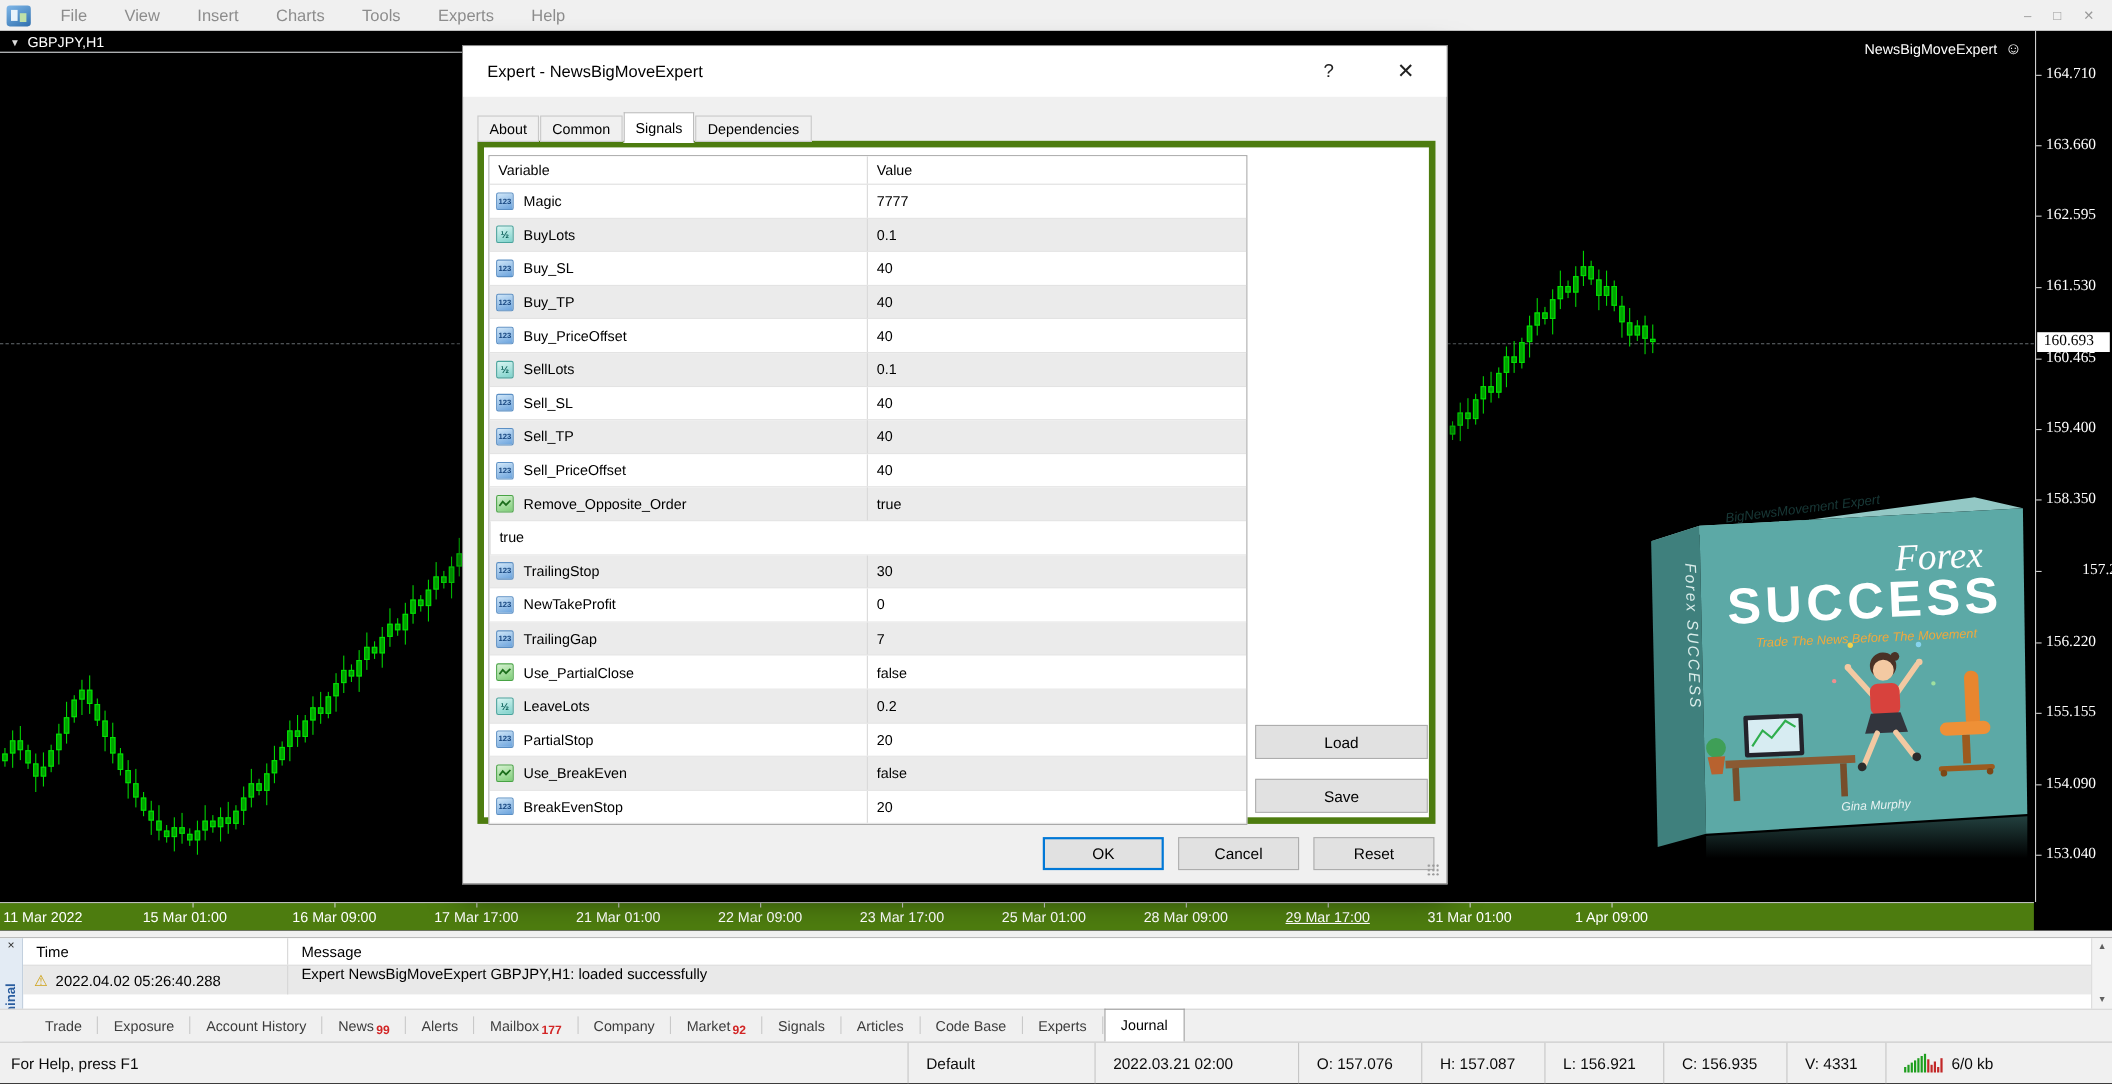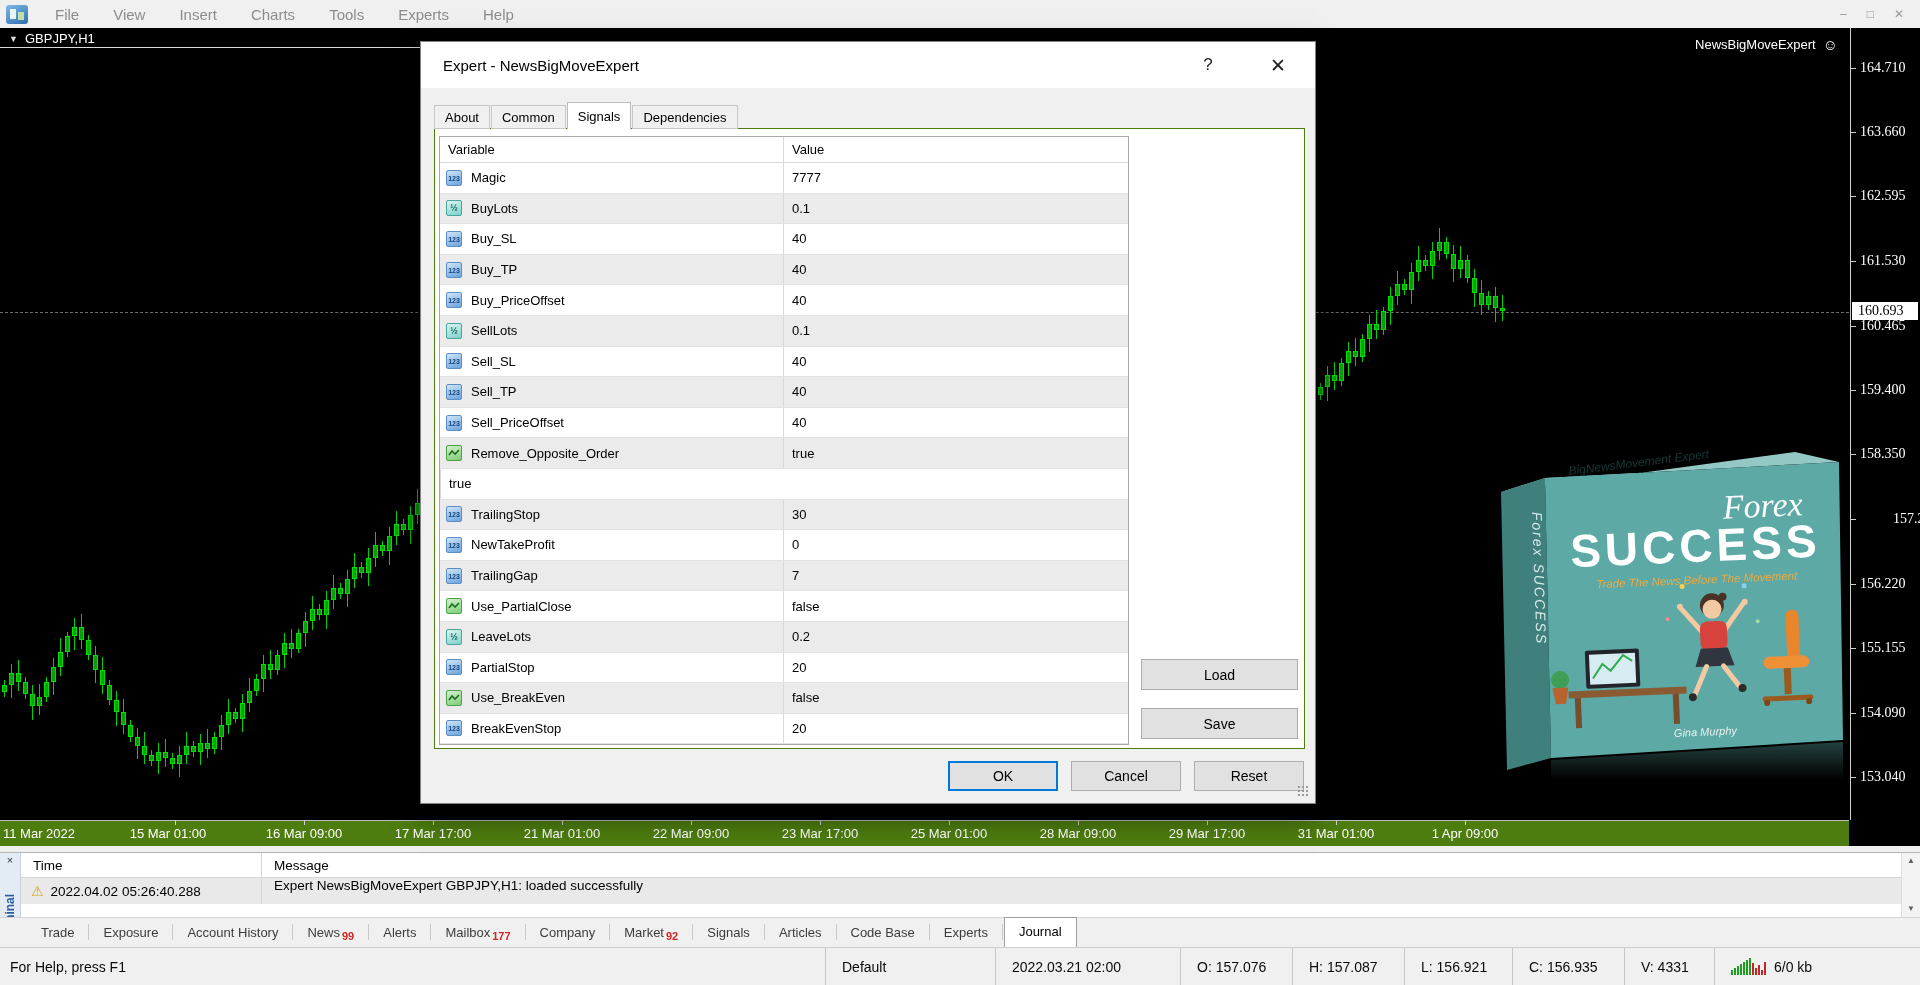--- a/index.html
+++ b/index.html
@@ -40,21 +40,21 @@
 
   
   .dialog { position:absolute; left:420px; top:41px; width:896px; height:763px; background:#f0f0f0; border:1px solid #828282; box-shadow:0 10px 28px rgba(0,0,0,.6); z-index:100; font-size:13px; color:#000; }
   .titlebar { position:absolute; top:0; left:0; right:0; height:46px; background:#fff; display:flex; align-items:center; padding-left:22px; font-size:15px; }
   .dlg-help,.dlg-close { position:absolute; top:0; height:46px; width:30px; display:flex; align-items:center; justify-content:center; color:#222; }
   .dlg-help { right:92px; font-size:17px; }
   .dlg-close { right:22px; font-size:19px; }
   .tabstrip { position:absolute; left:13px; top:59px; height:28px; display:flex; align-items:flex-end; z-index:5; }
   .dtab { height:24px; padding:4px 10px; background:#f0f0f0; border:1px solid #c8c8c8; margin-right:1px; font-size:13px; }
   .dtab.active { height:28px; padding-top:6px; background:#fff; border-color:#bcbcbc; border-bottom:1px solid #fff; margin-bottom:-1px; z-index:6; }
-  .panel { position:absolute; left:13px; top:86px; width:871px; height:621px; background:#fff; border:1px solid #4d7c0f; }
+  .panel { position:absolute; left:13px; top:86px; width:871px; height:621px; background:#fff; border:6px solid #4d7c0f; }
   .ptable { position:absolute; left:4px; top:7px; width:690px; height:609px; border:1px solid #a9a9a9; background:#fff; overflow:hidden; }
   .thead { height:26px; display:flex; align-items:center; border-bottom:1px solid #d9d9d9; background:#fff; }
   .hc1 { width:343px; padding-left:8px; }
   .hc2 { flex:1; border-left:1px solid #d9d9d9; align-self:stretch; display:flex; align-items:center; padding-left:8px; }
   .trow { height:30.6px; display:flex; align-items:stretch; border-bottom:1px solid #e3e3e3; background:#fff; }
   .trow.alt { background:#ebebeb; }
   .tc1 { width:343px; display:flex; align-items:center; }
   .tc2 { flex:1; border-left:1px solid #d9d9d9; display:flex; align-items:center; padding-left:8px; }
   .vicon { width:16px; height:16px; margin:0 9px 0 6px; border-radius:2px; font-weight:bold; font-size:7px; line-height:15px; text-align:center; flex:none; }
   .vicon.int { background:linear-gradient(160deg,#cfe6f8,#6ba3dd); border:1px solid #5b8fc4; color:#16457e; }
@@ -341,21 +341,21 @@
       <div class="tlab" style="left: 562px;">21 Mar 01:00</div>
       <div class="ttick" style="left: 562px;"></div>
       <div class="tlab" style="left: 691px;">22 Mar 09:00</div>
       <div class="ttick" style="left: 691px;"></div>
       <div class="tlab" style="left: 820px;">23 Mar 17:00</div>
       <div class="ttick" style="left: 820px;"></div>
       <div class="tlab" style="left: 949px;">25 Mar 01:00</div>
       <div class="ttick" style="left: 949px;"></div>
       <div class="tlab" style="left: 1078px;">28 Mar 09:00</div>
       <div class="ttick" style="left: 1078px;"></div>
-      <div class="tlab" style="left: 1207px;">29 Mar 17:00</div>
+      <div class="tlab" style="left: 1207px; text-decoration: underline;">29 Mar 17:00</div>
       <div class="ttick" style="left: 1207px;"></div>
       <div class="tlab" style="left: 1336px;">31 Mar 01:00</div>
       <div class="ttick" style="left: 1336px;"></div>
       <div class="tlab" style="left: 1465px;">1 Apr 09:00</div>
       <div class="ttick" style="left: 1465px;"></div>
     </div>
 </div>
 
 <div class="product-box">
   <svg width="350" height="332" viewBox="0 0 350 332">

